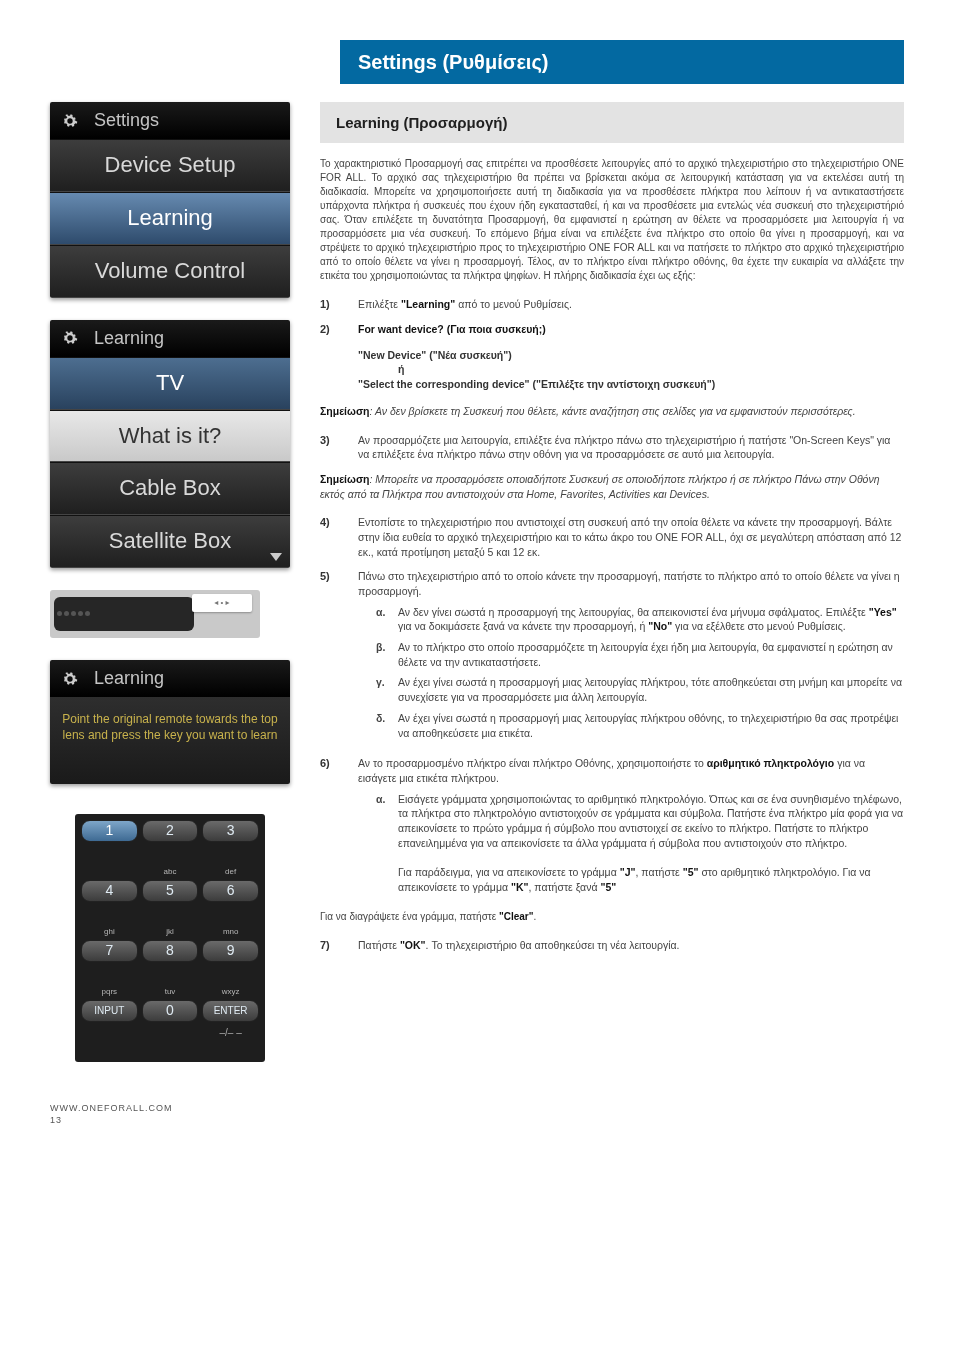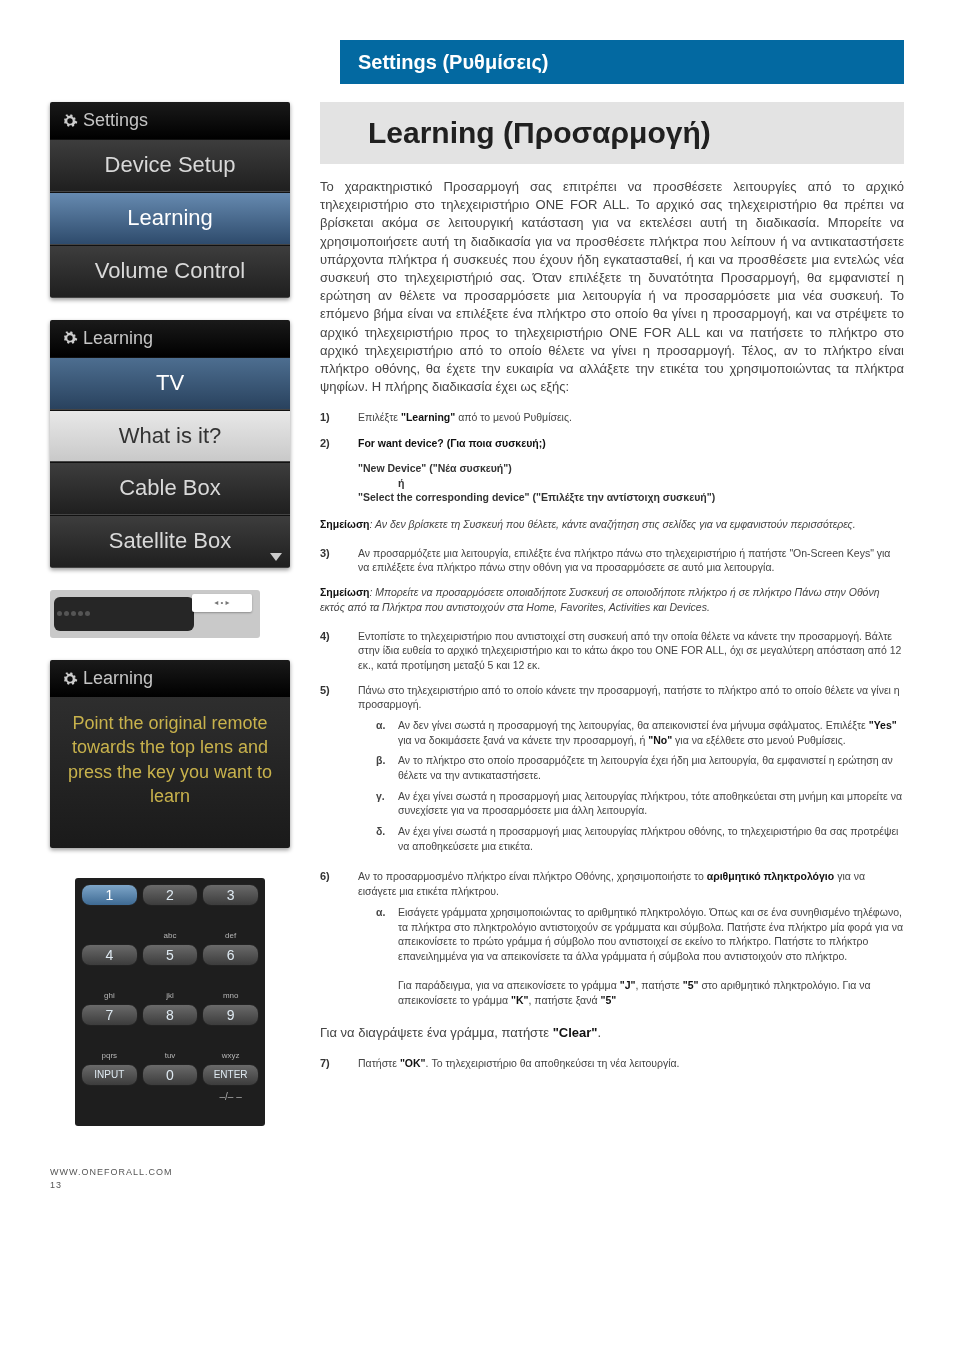--- a/index.html
+++ b/index.html
@@ -34,21 +34,21 @@
     margin-bottom: 22px;
     box-shadow: 0 2px 4px rgba(0,0,0,0.4);
   }
   .panel-header {
     background: linear-gradient(#1a1a1a,#000);
     color: #c5c5c5;
     font-size: 18px;
     padding: 6px 12px;
     display: flex;
     align-items: center;
-    gap: 5px;
+    gap: 16px;
   }
   .gear { width: 16px; height: 16px; }
   .panel-row {
     background: linear-gradient(#3d3d3d,#1f1f1f);
     color: #c6e3ff;
     font-size: 22px;
     text-align: center;
     padding: 10px 20px;
     border-top: 1px solid #111;
     border-bottom: 1px solid #444;
@@ -58,21 +58,21 @@
   .panel-row.blue { background: linear-gradient(#4d6e90,#29425e); color:#fff; }
   .panel-row.light { color:#d9d9d9; }
   .panel-row .tri {
     position:absolute; right:8px; bottom:6px; width:0; height:0;
     border-left:6px solid transparent; border-right:6px solid transparent; border-top:8px solid #ccc;
   }
   .panel-instructions {
     background: linear-gradient(#2e2e2e,#1a1a1a);
     color:#c8b24c;
     text-align:center;
-    font-size:18px;
+    font-size:12px;
     line-height:1.35;
     padding:14px 10px 40px 10px;
   }
 
   
   .remote-box {
     width:210px; height:48px;
     background:#c9c9c9;
     border-radius:3px;
     margin:0 0 22px 0;
@@ -109,22 +109,22 @@
     grid-column:span 1; color:#b6b6b6; font-size:8px; text-align:center; height:10px;
     display:flex; align-items:flex-start; justify-content:center;margin-top:20px;
   }
   .key.small { font-size:10px; }
   .slashes { grid-column:3; color:#aaa; font-size:10px; text-align:center; }
 
   
   .section-title-box {
     background:#e3e3e3; padding:10px 16px; margin-bottom:14px;
   }
-  .section-title-box h2 { font-size:30px; font-weight:700; color:#202020;margin-left:32px; }
-  .body-text { font-size:13px; color:#444; margin-bottom:14px; text-align:justify; }
+  .section-title-box h2 { font-size:15px; font-weight:700; color:#202020; }
+  .body-text { font-size:10px; color:#444; margin-bottom:14px; text-align:justify; }
   .step { display:flex; gap:20px; margin-bottom:10px; }
   .step-num { font-weight:700; width:18px; flex-shrink:0; }
   .step-body { flex:1; font-size:10.5px; color:#444; }
   .step-body b, .note b, .body-text b { color:#111; font-weight:700; }
   .indent-block { margin-left:38px; font-size:10.5px; color:#333; margin-bottom:12px; }
   .indent-block .or { text-align:left; padding-left:40px; }
   .note { font-size:10.5px; color:#444; margin-bottom:14px; }
   .note .lead { font-weight:700; font-style:normal; }
   .note-rest { font-style:italic; }
   .sub-list { margin-left:18px; margin-top:6px; }

